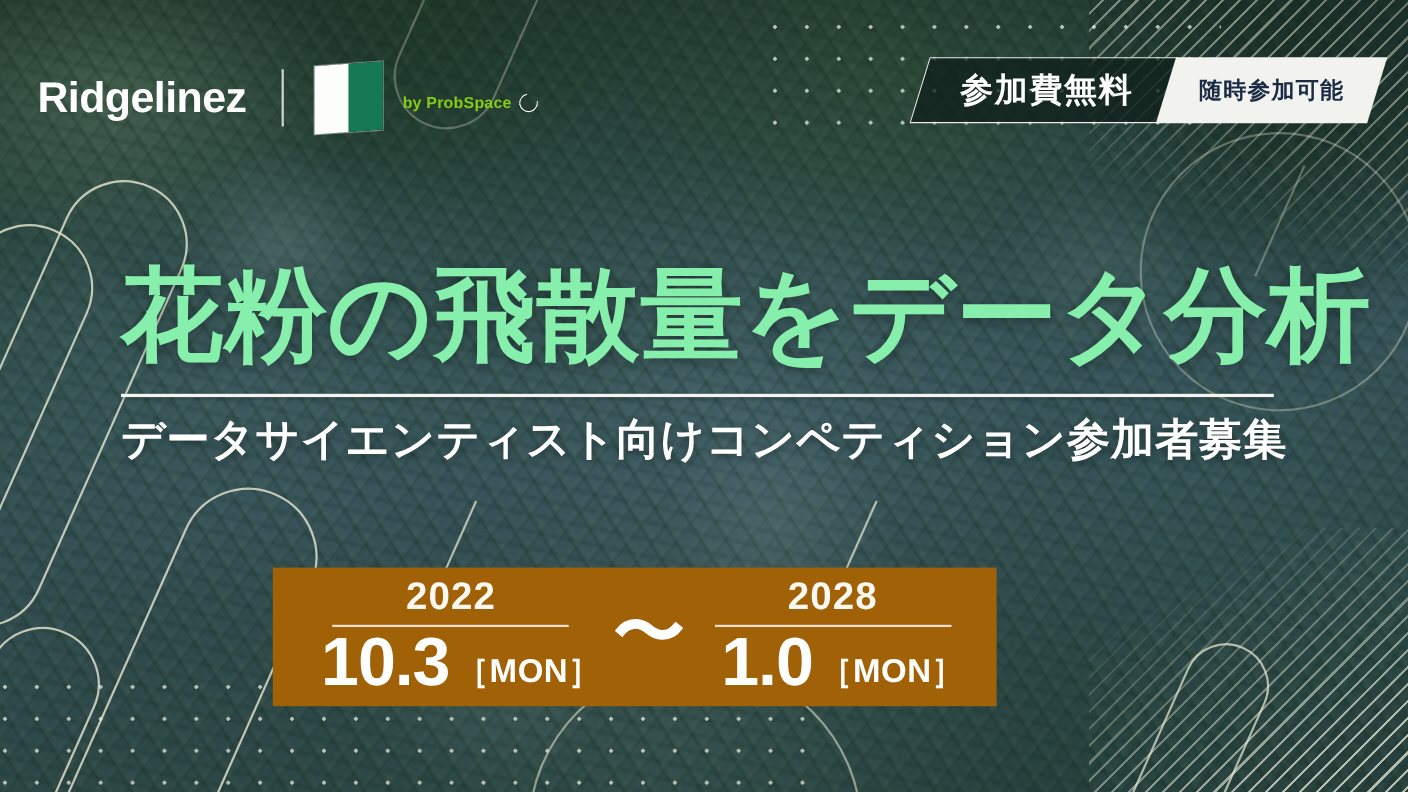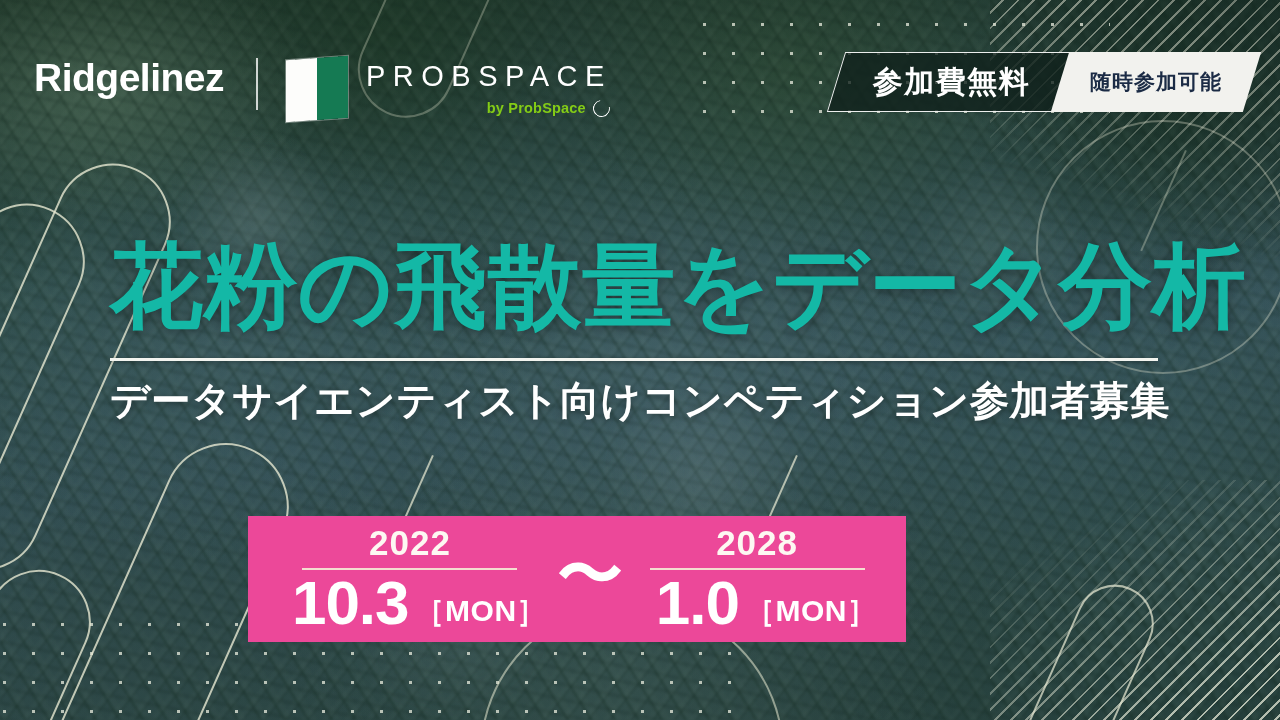--- a/index.html
+++ b/index.html
@@ -114,21 +114,21 @@
   .circ{
     position:absolute;border-radius:50%;
     border:2.2px solid rgba(231,233,210,.55);
   }
   .circ-mid{ left:480px; bottom:-186px; width:300px; height:300px; }
   .circ-tr{ right:-10px; top:120px; width:250px; height:250px; border-color:rgba(231,233,210,.34);}
 
   
   .logo-row{
     position:absolute;left:34px;top:58px;
-    display:flex;gap:0px;
+    display:flex;align-items:center;gap:0px;
   }
   .ridgelinez{
     color:#ffffff;
     font-size:39px;
     font-weight:700;
     letter-spacing:-.5px;
     line-height:1;
     font-family:"Liberation Sans","DejaVu Sans",sans-serif;
   }
   .logo-sep{
@@ -187,21 +187,21 @@
   }
   .ribbon-light > span{
     transform:skewX(17deg);
     color:#1b2b45;font-size:21px;font-weight:700;letter-spacing:1px;
     font-family:"DejaVu Sans","Liberation Sans",sans-serif;
   }
 
   
   .hero{position:absolute;left:110px;top:236px;width:1060px;}
   .hero-title{
-    color:#14b8a6;
+    color:#86efac;
     font-size:93px;
     font-weight:700;
     letter-spacing:1px;
     line-height:1.08;
     white-space:nowrap;
     font-family:"DejaVu Sans","Liberation Sans",sans-serif;
     text-shadow:0 2px 12px rgba(0,0,0,.35);
   }
   .hero-rule{
     width:1048px;height:3px;background:#f3f4ef;
@@ -229,21 +229,21 @@
     background:#ffffff;
     display:flex;flex-direction:column;
     align-items:center;justify-content:center;
     gap:4px;
     color:#13243f;
     font-size:35px;font-weight:700;letter-spacing:2px;line-height:1.1;
     font-family:"DejaVu Sans","Liberation Sans",sans-serif;
   }
   .date-body{
     width:650px;
-    background:#ec4899;
+    background:#a16207;
     display:flex;align-items:center;justify-content:center;
     gap:8px;
     padding:0 4px;
   }
   .date-col{
     display:flex;flex-direction:column;align-items:center;
     min-width:248px;
   }
   .date-year{
     color:#fdf8f2;font-size:35px;font-weight:700;letter-spacing:1px;line-height:1;
@@ -299,21 +299,20 @@
     <div class="ridgelinez">Ridgelinez</div>
 
     <div class="logo-sep"></div>
 
     <div class="ps-lock">
       <div class="ps-mark">
         <div class="half-l"></div>
         <div class="half-r"></div>
       </div>
       <div class="ps-text">
-        <div class="ps-word">PROBSPACE</div>
         <div class="ps-by">
           <span>by ProbSpace</span>
           <span class="ring"></span>
         </div>
       </div>
     </div>
   </div>
 
   <div class="ribbon">
     <div class="ribbon-dark">

